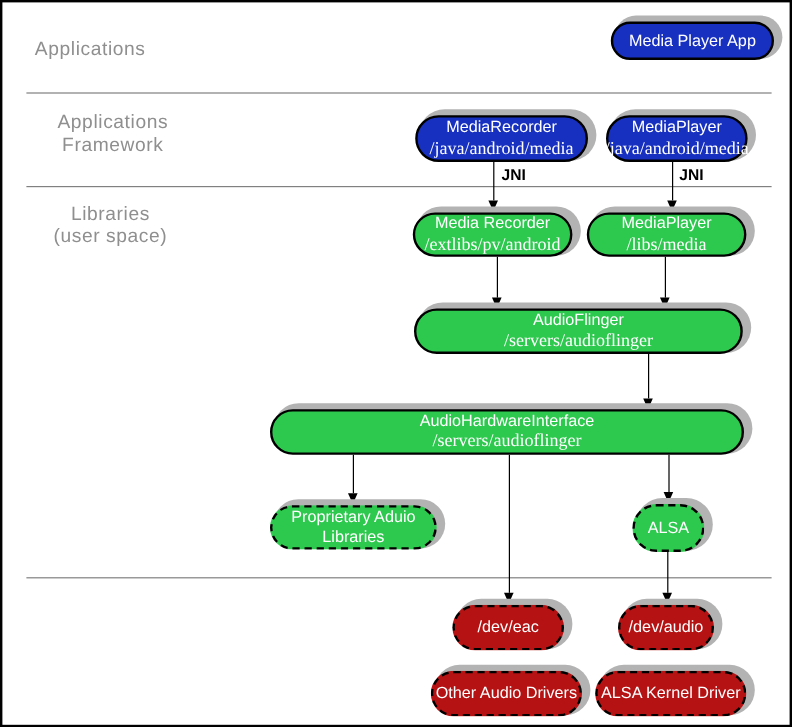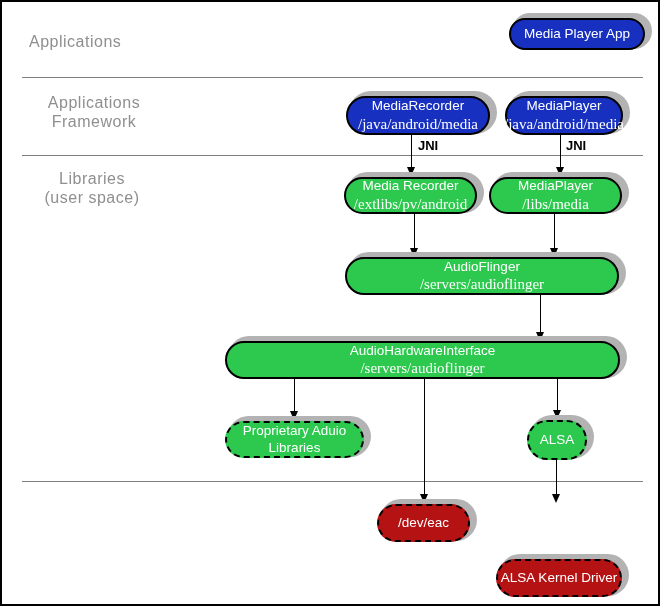--- a/index.html
+++ b/index.html
@@ -110,17 +110,23 @@
   <div class="node green dashed" style="left:525px;top:418px;width:60px;height:40px">
     <span class="nl">ALSA</span>
   </div>
 
   <div class="vline" style="left:554px;top:458px;height:34px"></div>
   <div class="arrowhead" style="left:550px;top:492px"></div>
 
   <div class="node red dashed" style="left:375px;top:502px;width:93px;height:38px">
     <span class="nl">/dev/eac</span>
   </div>
+  <div class="node red dashed" style="left:513px;top:502px;width:80px;height:38px">
+    <span class="nl">/dev/audio</span>
+  </div>
+  <div class="node red dashed" style="left:357px;top:557px;width:126px;height:38px">
+    <span class="nl">Other Audio Drivers</span>
+  </div>
   <div class="node red dashed" style="left:494px;top:557px;width:126px;height:38px">
     <span class="nl">ALSA Kernel Driver</span>
   </div>
 
 </div>
 
 </body></html>

